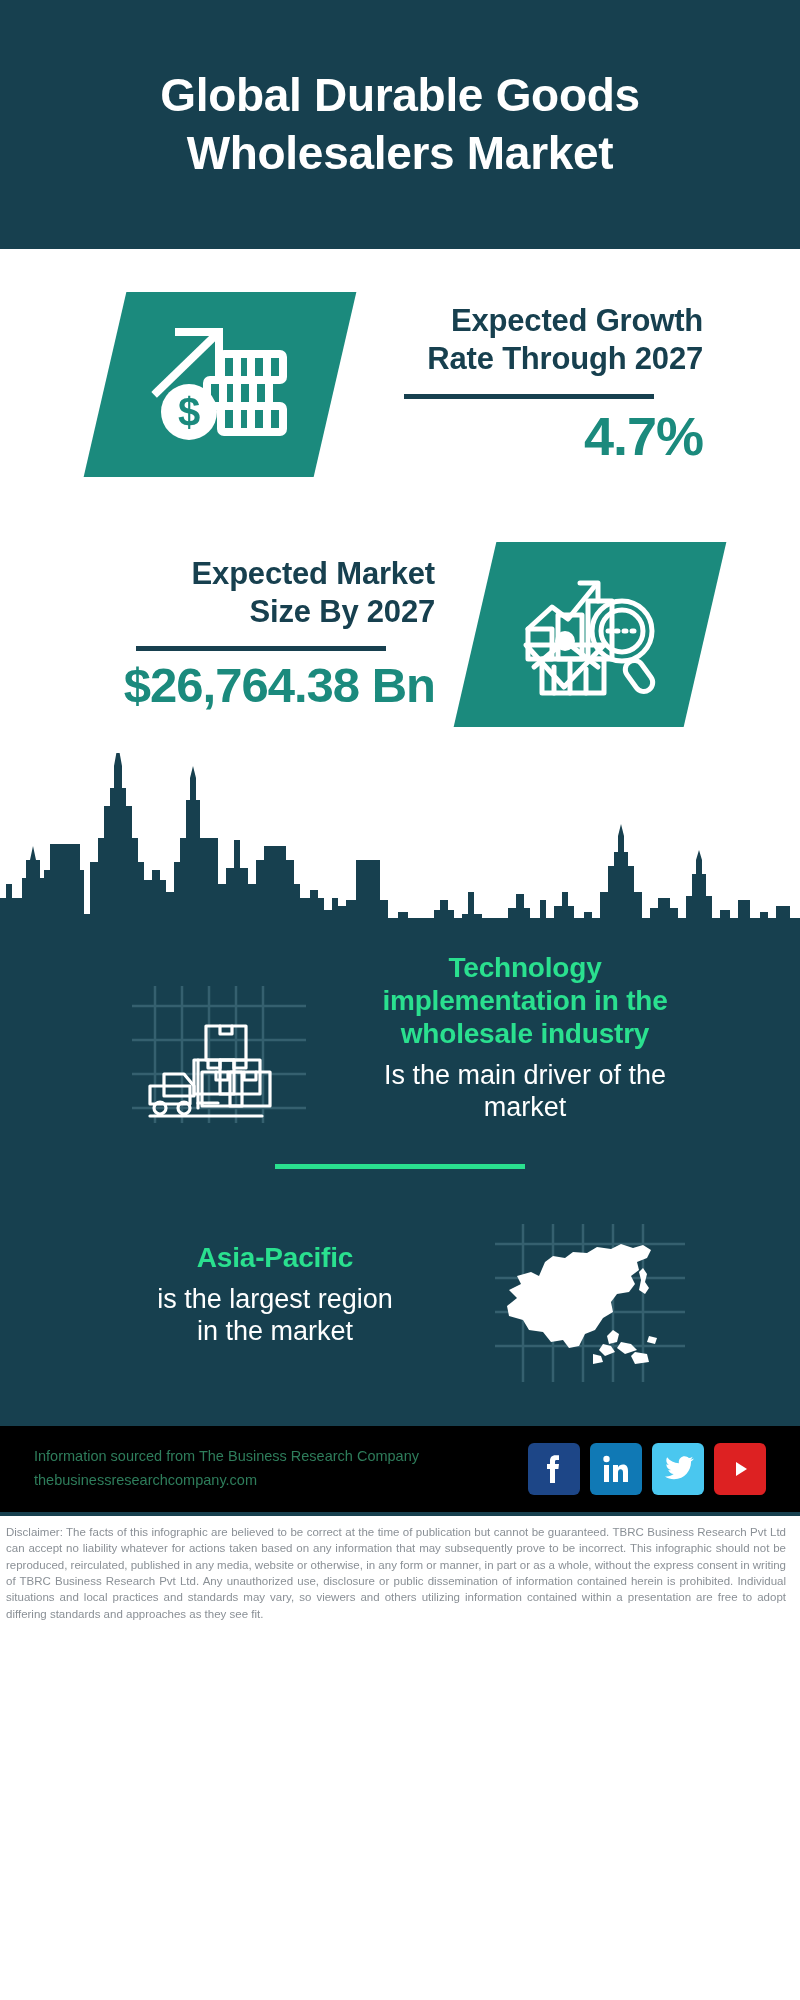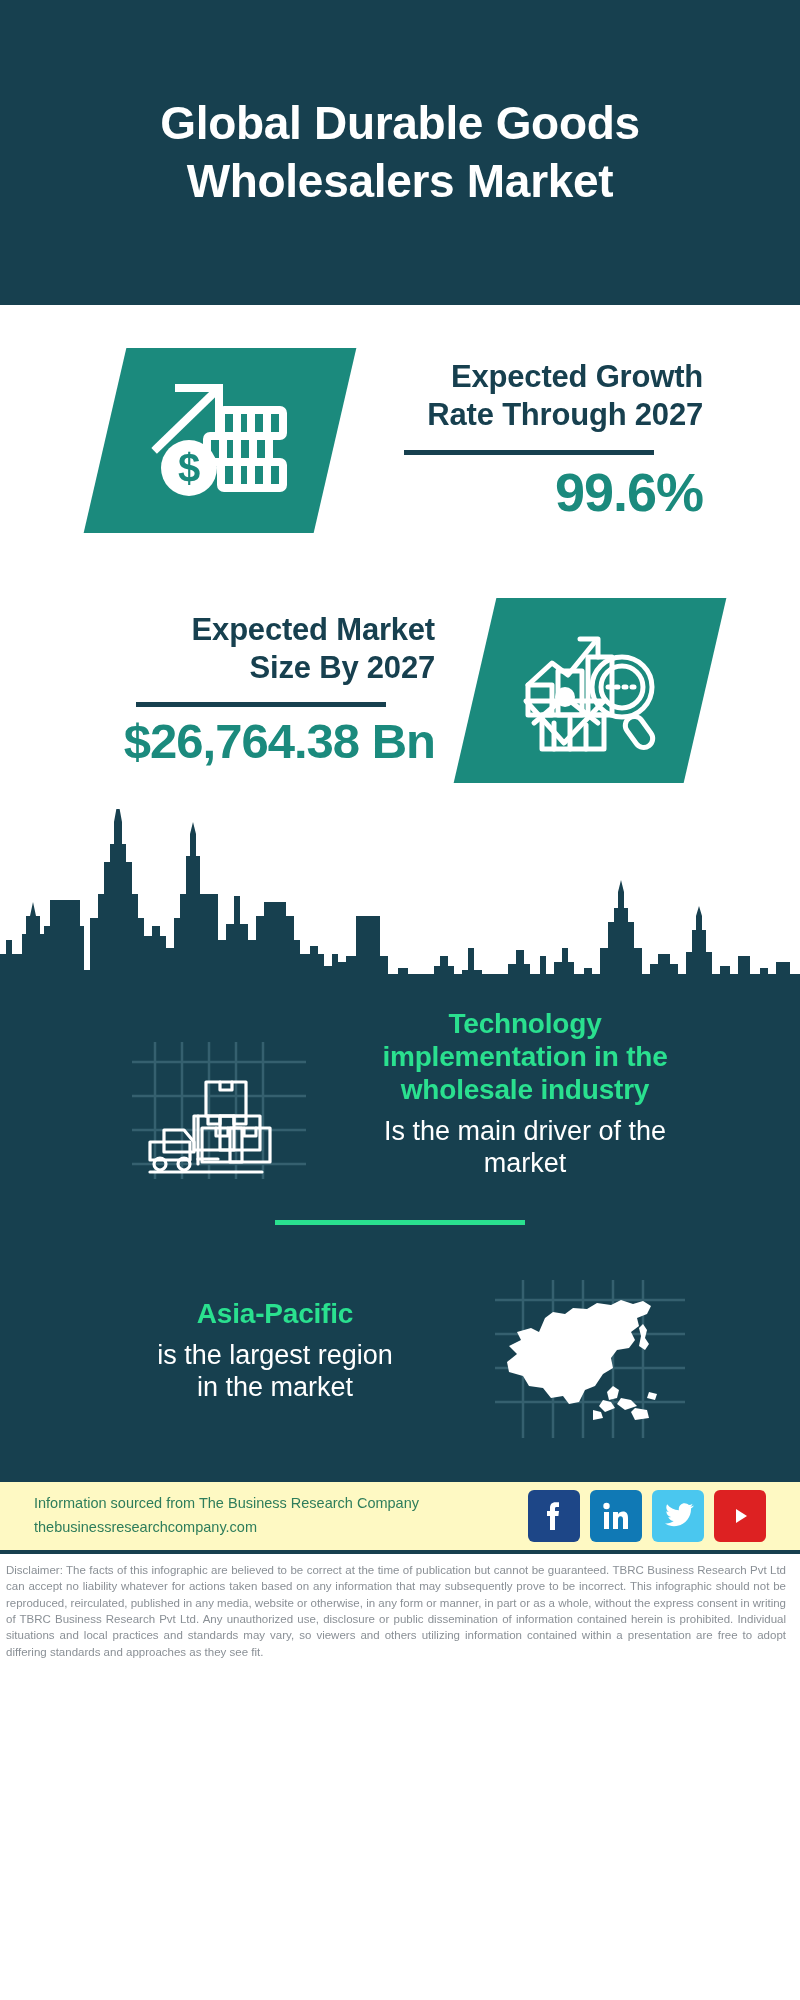--- a/index.html
+++ b/index.html
@@ -11,21 +11,21 @@
   .page {
     position: relative;
     width: 800px;
     height: 2000px;
     overflow: hidden;
     background: #ffffff;
   }
 
   
   .header {
-    height: 305px;
+    height: 249px;
     background: #17404f;
     display: flex;
     align-items: center;
     justify-content: center;
     padding: 0 48px;
   }
   .header-title {
     color: #ffffff;
     font-size: 46px;
     font-weight: bold;
@@ -146,22 +146,22 @@
     background: #2ae08f;
     margin: 26px auto 24px;
   }
 
   
   .footer-bar {
     height: 5px;
     background: #17404f;
   }
   .footer {
-    background: #fef9c3;
-    height: 68px;
+    background: #000000;
+    height: 86px;
     display: flex;
     align-items: center;
     padding: 0 34px;
   }
   .footer-text {
     flex: 1;
     color: #2e7d5b;
     font-size: 14.5px;
     line-height: 1.65;
   }
@@ -231,21 +231,21 @@
             </svg>
           </span>
         </div>
       </div>
       <div class="stat-text">
         <div class="stat-label">
           <div>Expected Growth</div>
           <div>Rate Through 2027</div>
         </div>
         <div class="stat-rule"></div>
-        <div class="stat-value">99.6%</div>
+        <div class="stat-value">4.7%</div>
       </div>
     </div>
 
     <div class="stat-row reverse">
       <div class="para-tile">
         <div class="para-inner">
           <span>
             <svg width="140" height="132" viewBox="0 0 140 132" fill="none" stroke="#ffffff" stroke-width="5" stroke-linecap="round" stroke-linejoin="round">
 
               <polyline points="8,62 32,40 48,52 74,20"></polyline>

